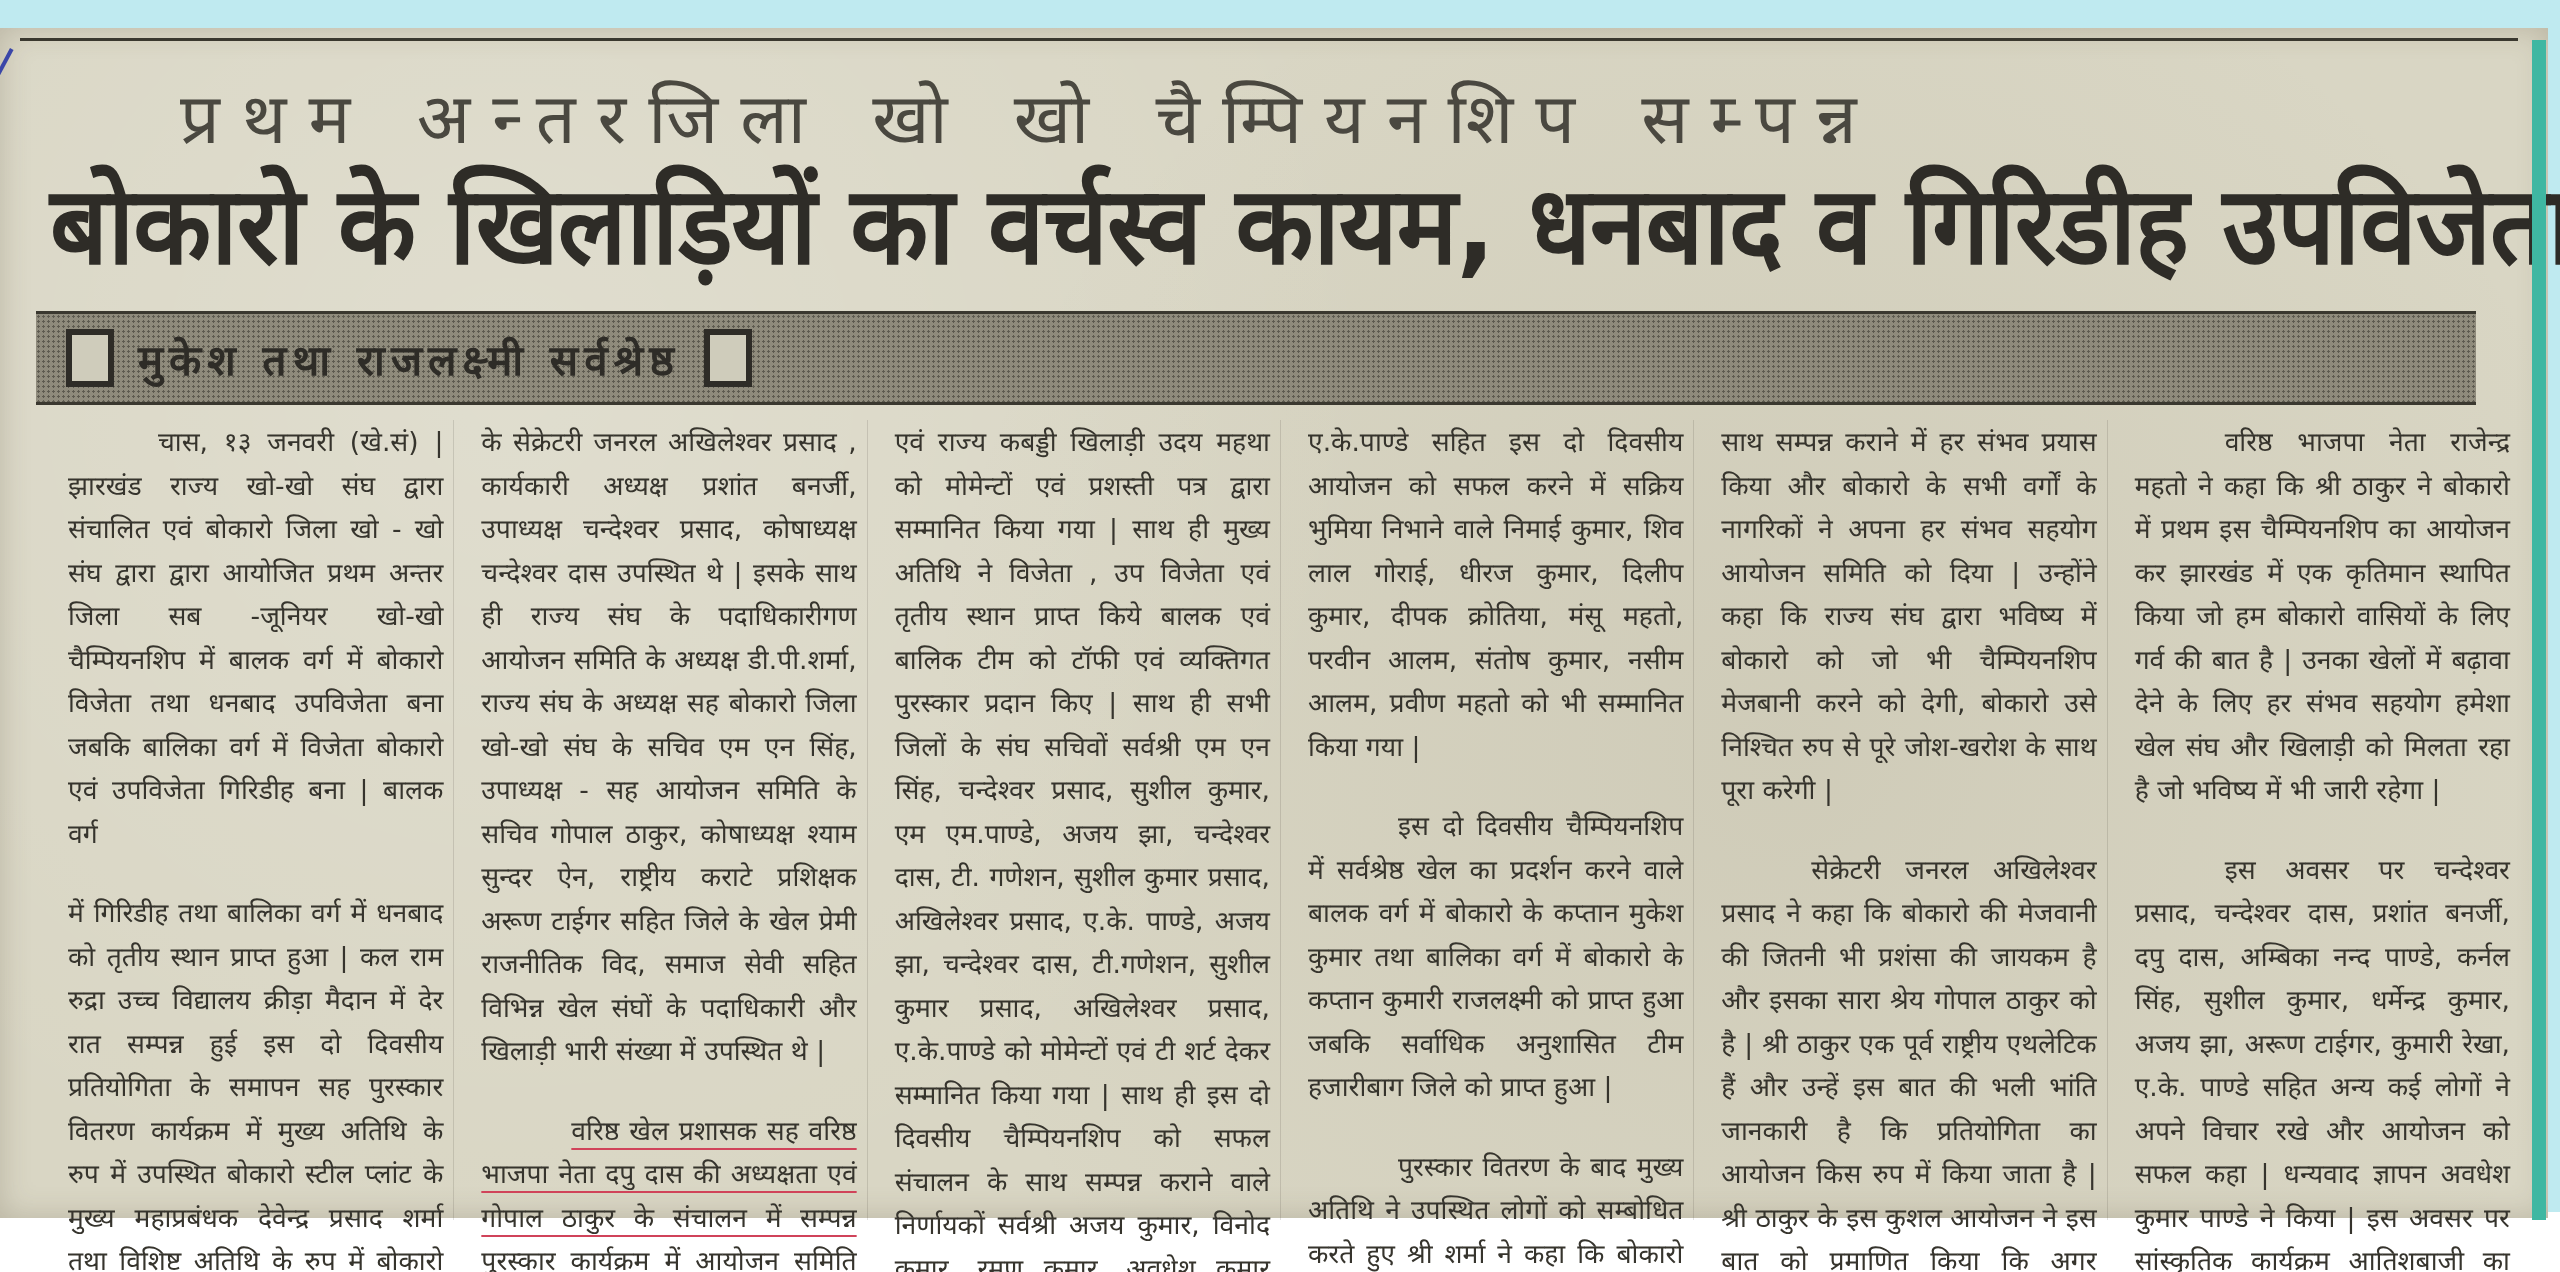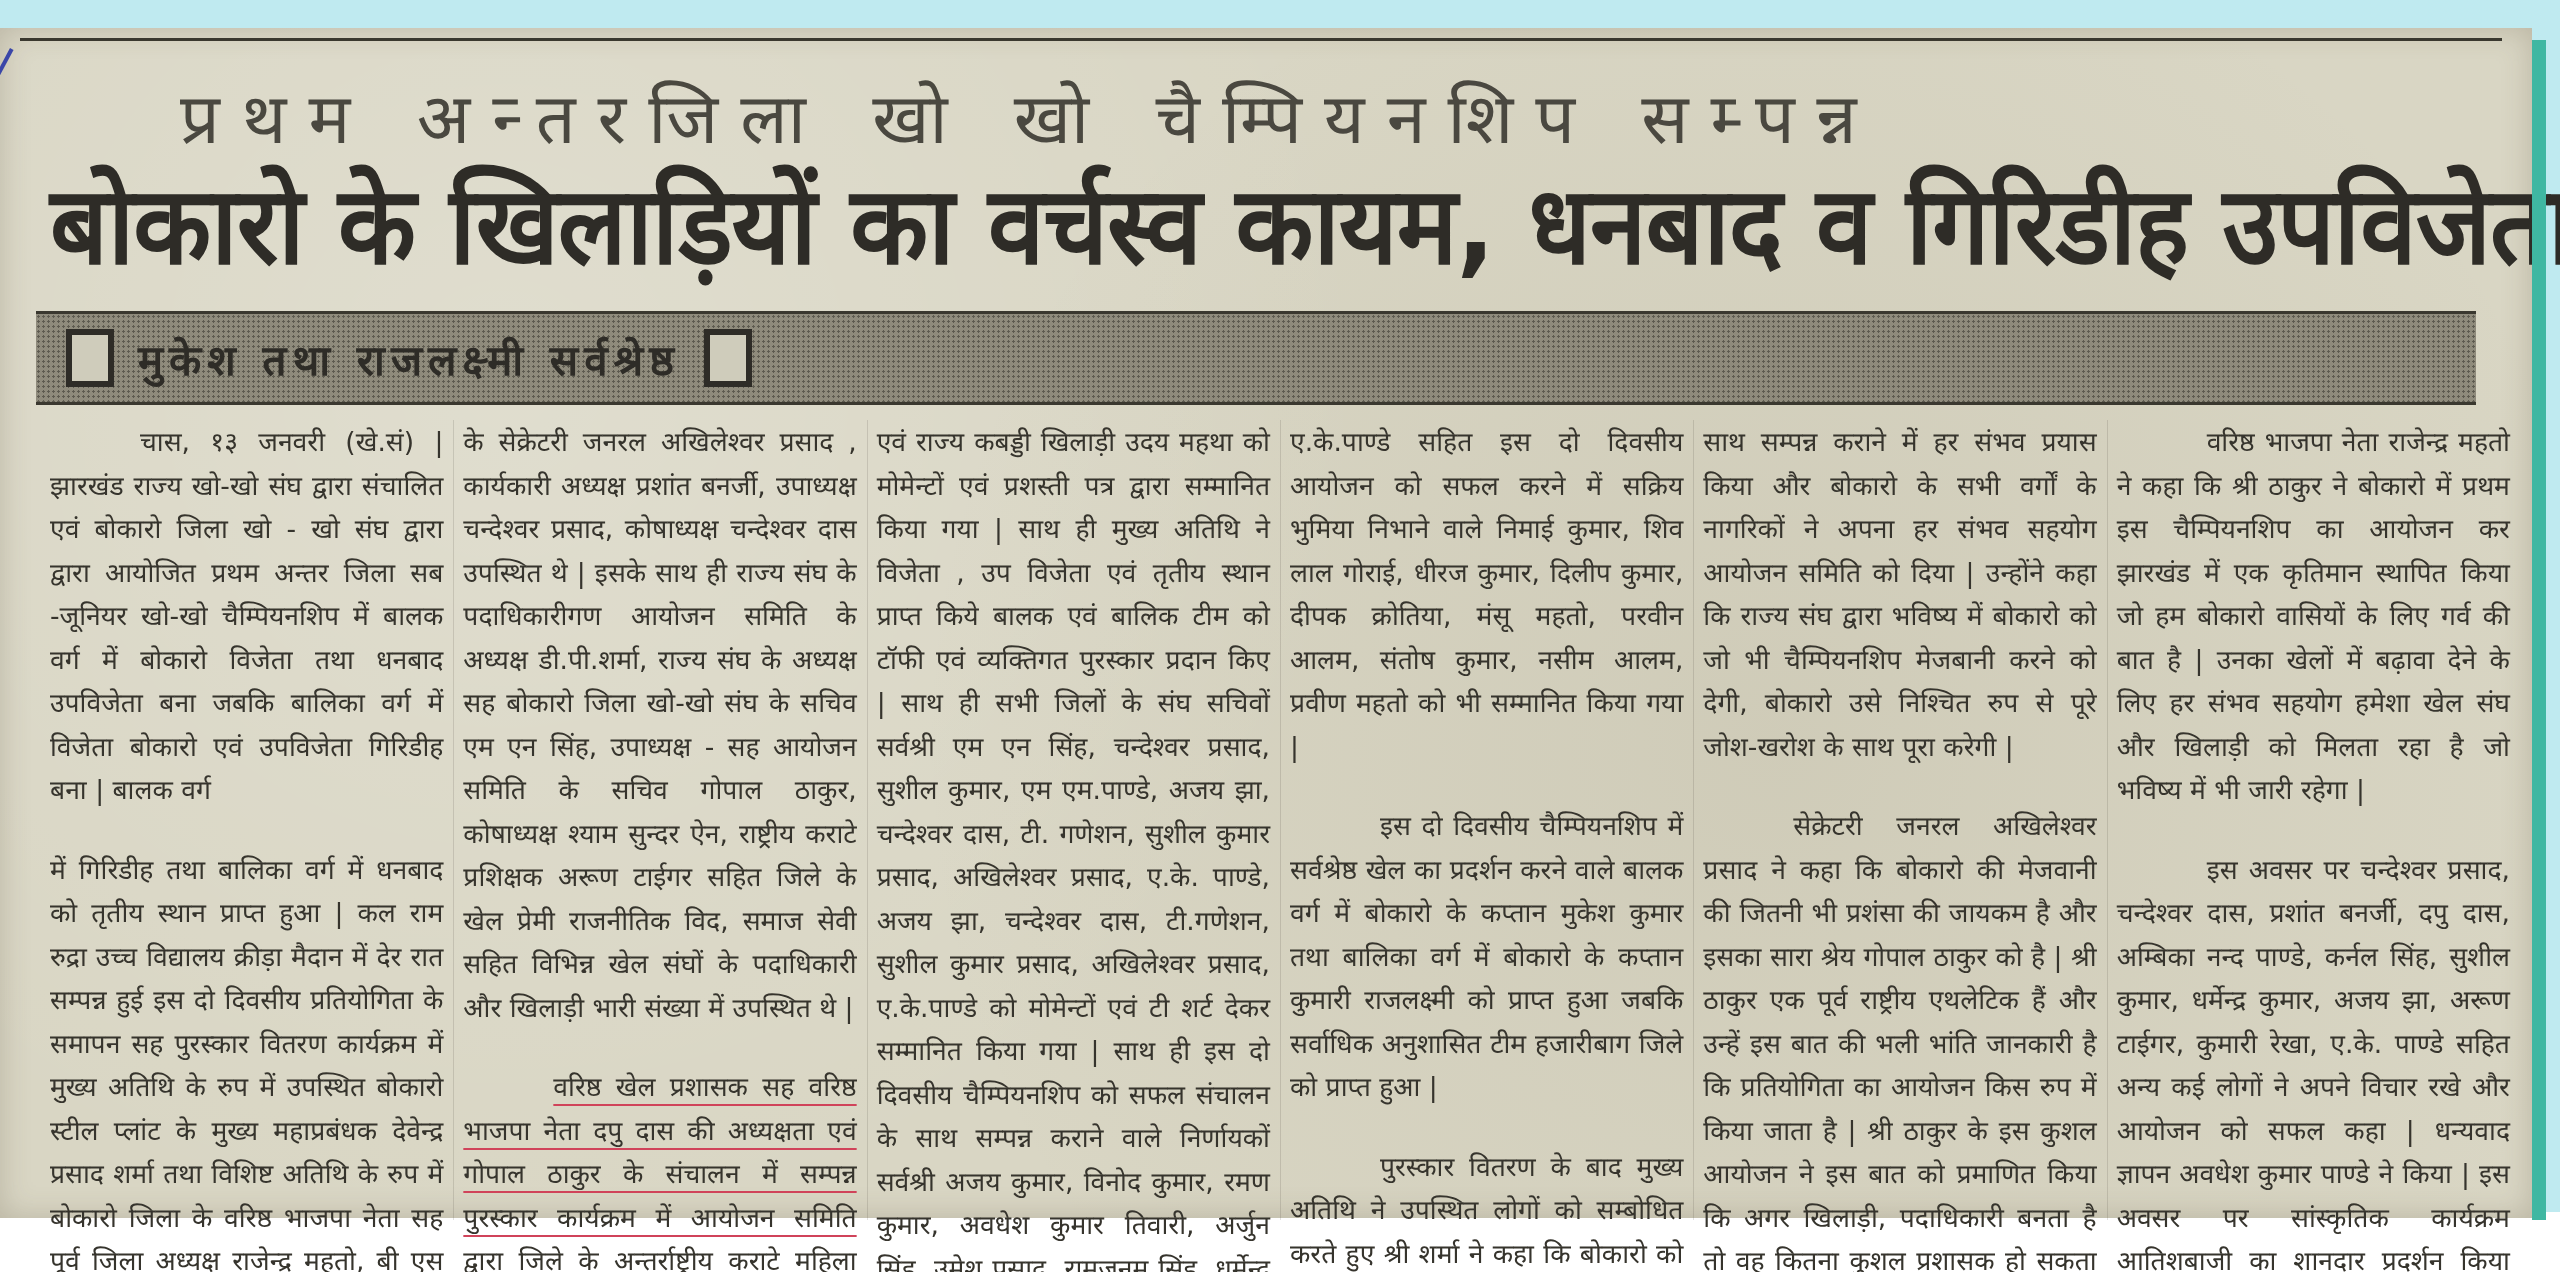--- a/index.html
+++ b/index.html
@@ -12,20 +12,21 @@
     position: absolute; left: 0; right: 0; bottom: 0; height: 60px;
     background: #ffffff;
   }
   .clipping {
     position: absolute; left: 0; top: 28px; width: 2532px; height: 1190px;
     background: #d9d6c4;
     background-image:
       radial-gradient(circle at 20% 30%, rgba(255,255,255,0.18) 0, transparent 40%),
       radial-gradient(circle at 70% 60%, rgba(120,110,80,0.10) 0, transparent 45%);
     box-shadow: inset 0 0 30px rgba(90,80,60,0.25);
+    padding-left: 16px;
   }
   .teal-edge {
     position: absolute; top: 40px; right: 14px; width: 14px; height: 1180px;
     background: #3fb7a2;
   }
   .pen-line {
     position: absolute; left: -10px; top: 30px; width: 4px; height: 180px;
     background: #3a46a8; transform: rotate(28deg); transform-origin: top left;
   }
   .pen-line.two { left: 10px; top: 20px; height: 130px; }
@@ -60,21 +61,21 @@
   }
   .columns {
     position: absolute; left: 50px; top: 392px; width: 2460px; height: 800px;
     display: flex; gap: 20px;
   }
   .col {
     flex: 1 1 0; position: relative;
     font-family: "DejaVu Sans", sans-serif; font-size: 26.5px; line-height: 43.5px;
     color: #36342d; text-align: justify;
   }
-  .col p { margin: 0 0 36px 0; text-indent: 0; }
+  .col p { margin: 0 0 36px 18px; text-indent: 0; }
   .col p.indent { text-indent: 90px; }
   .col .underlined span.ul {
     text-decoration: underline; text-decoration-color: #d0435a; text-decoration-thickness: 2px;
     text-underline-offset: 8px;
   }
   .col-divider {
     position: absolute; top: 0; right: -11px; width: 1px; height: 100%; background: rgba(60,55,45,0.15);
   }
 </style>
 </head>

